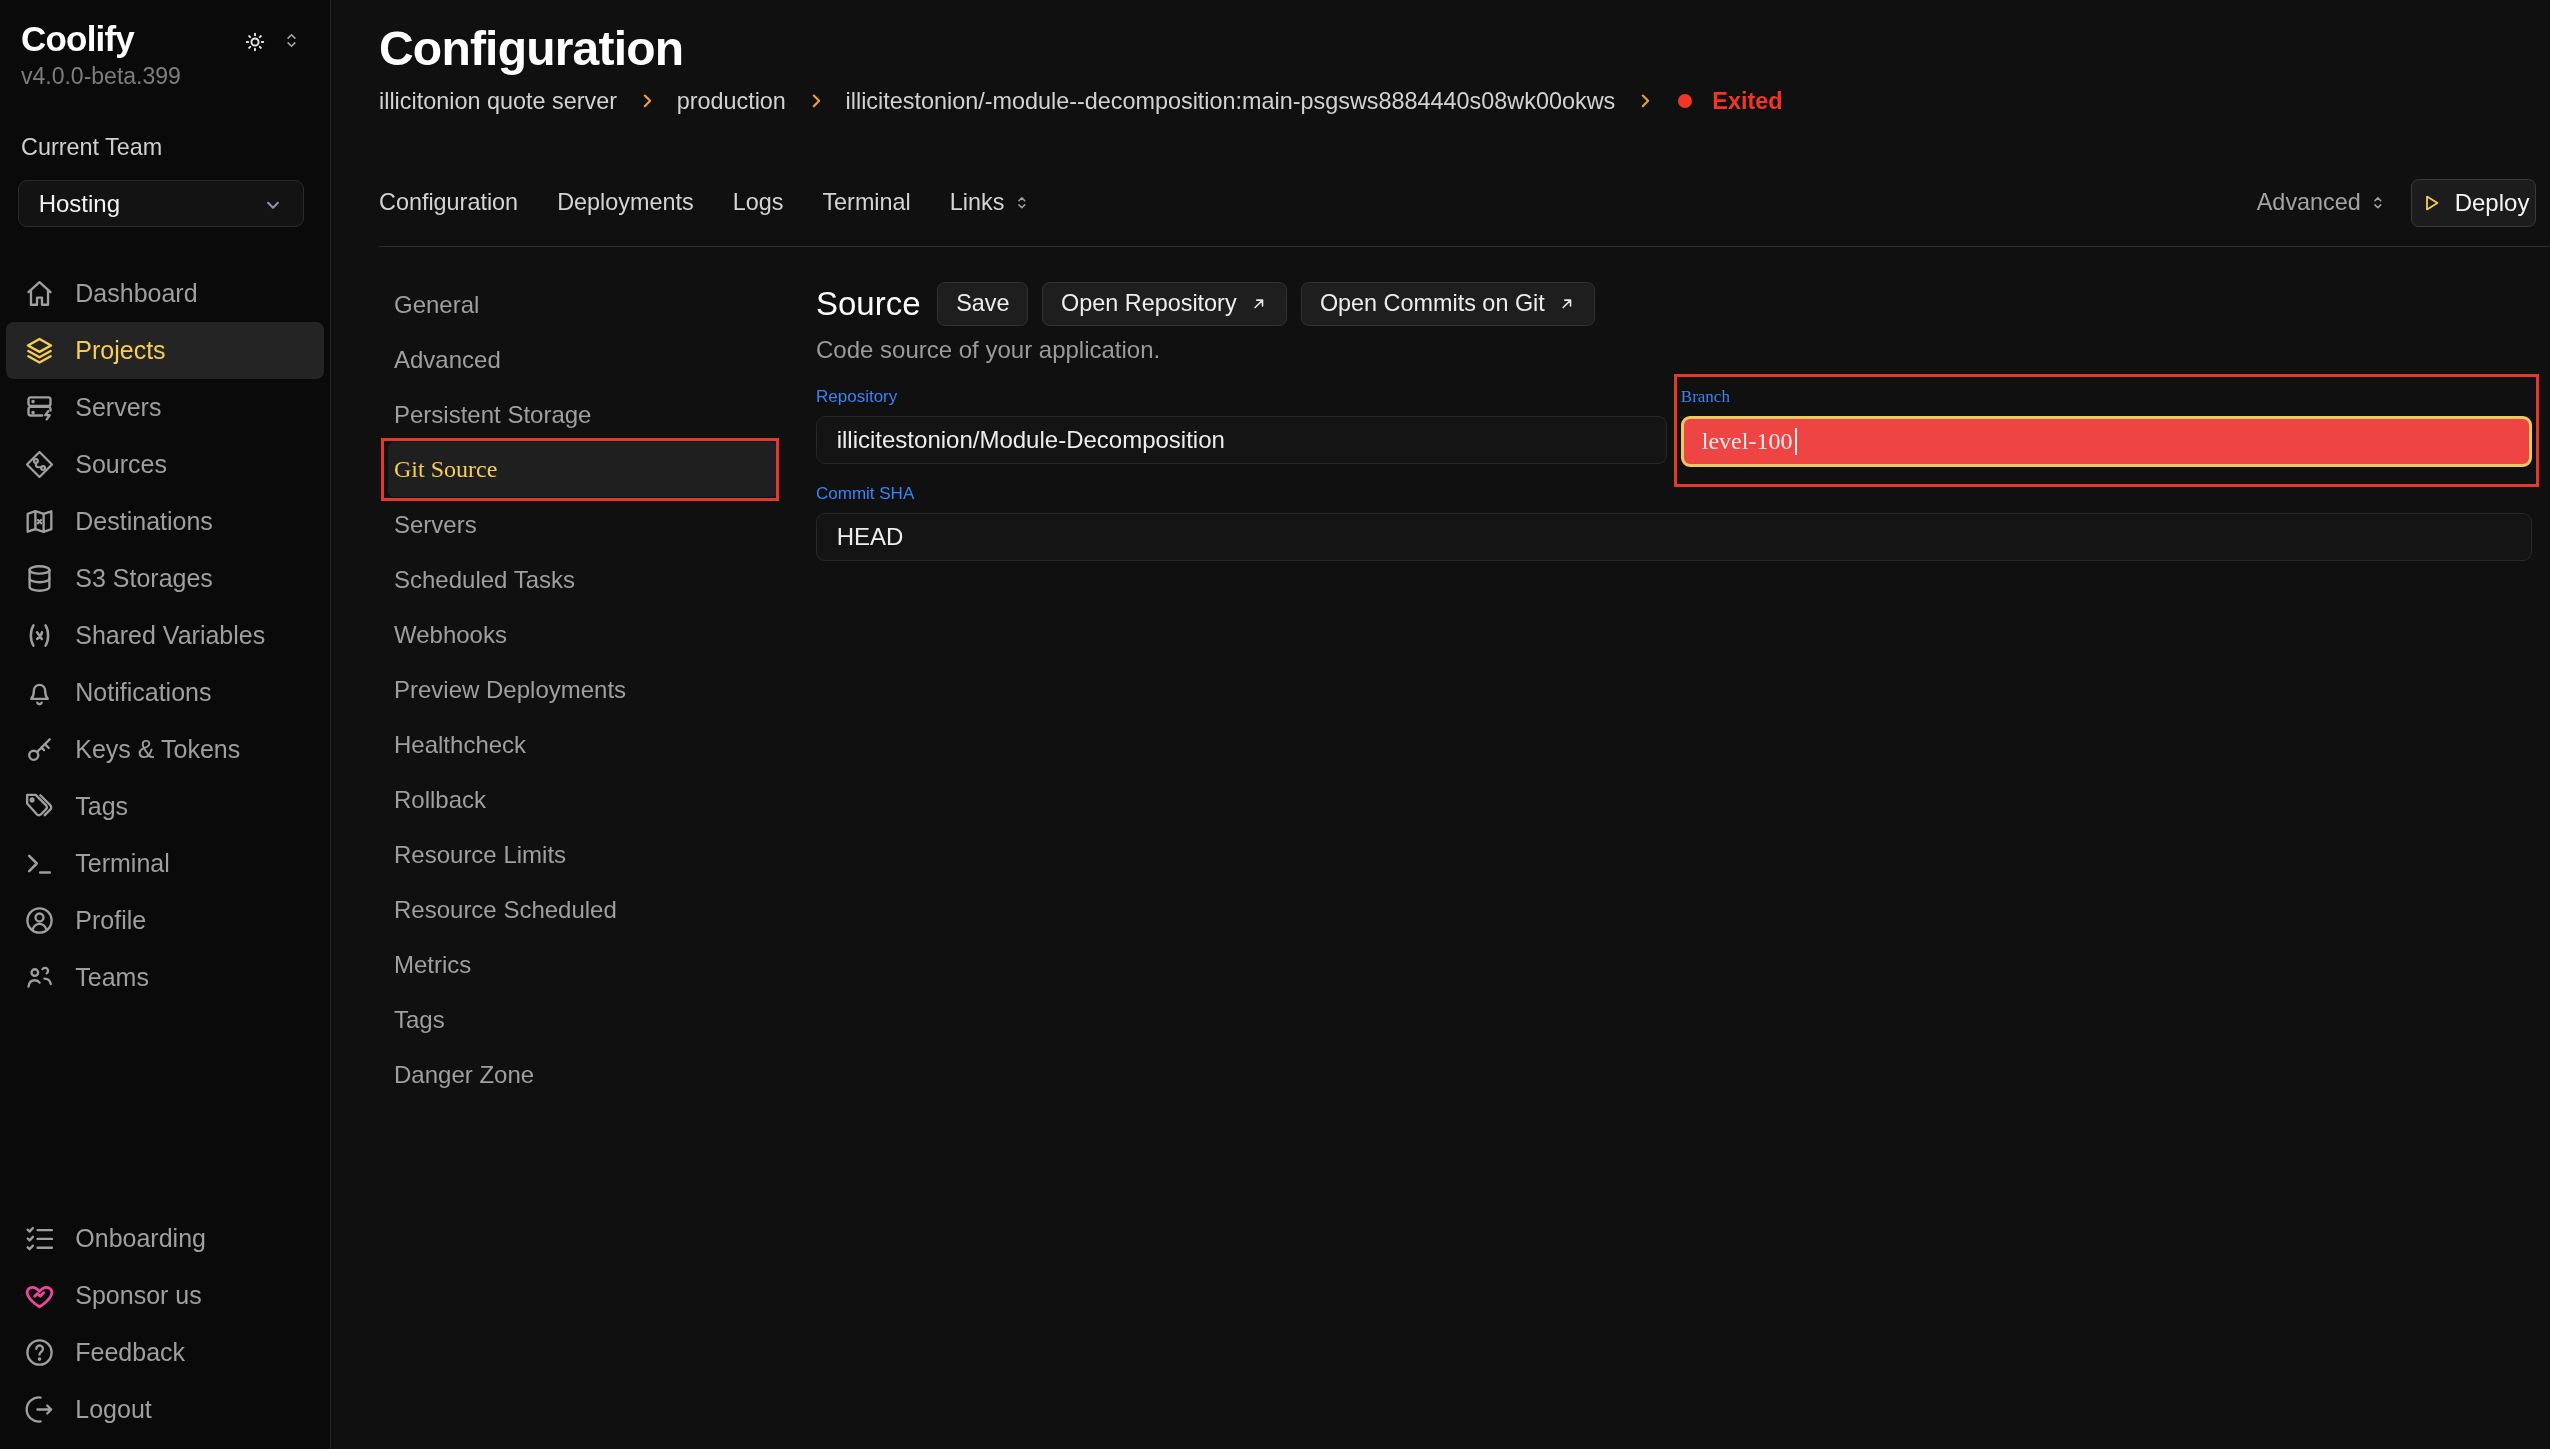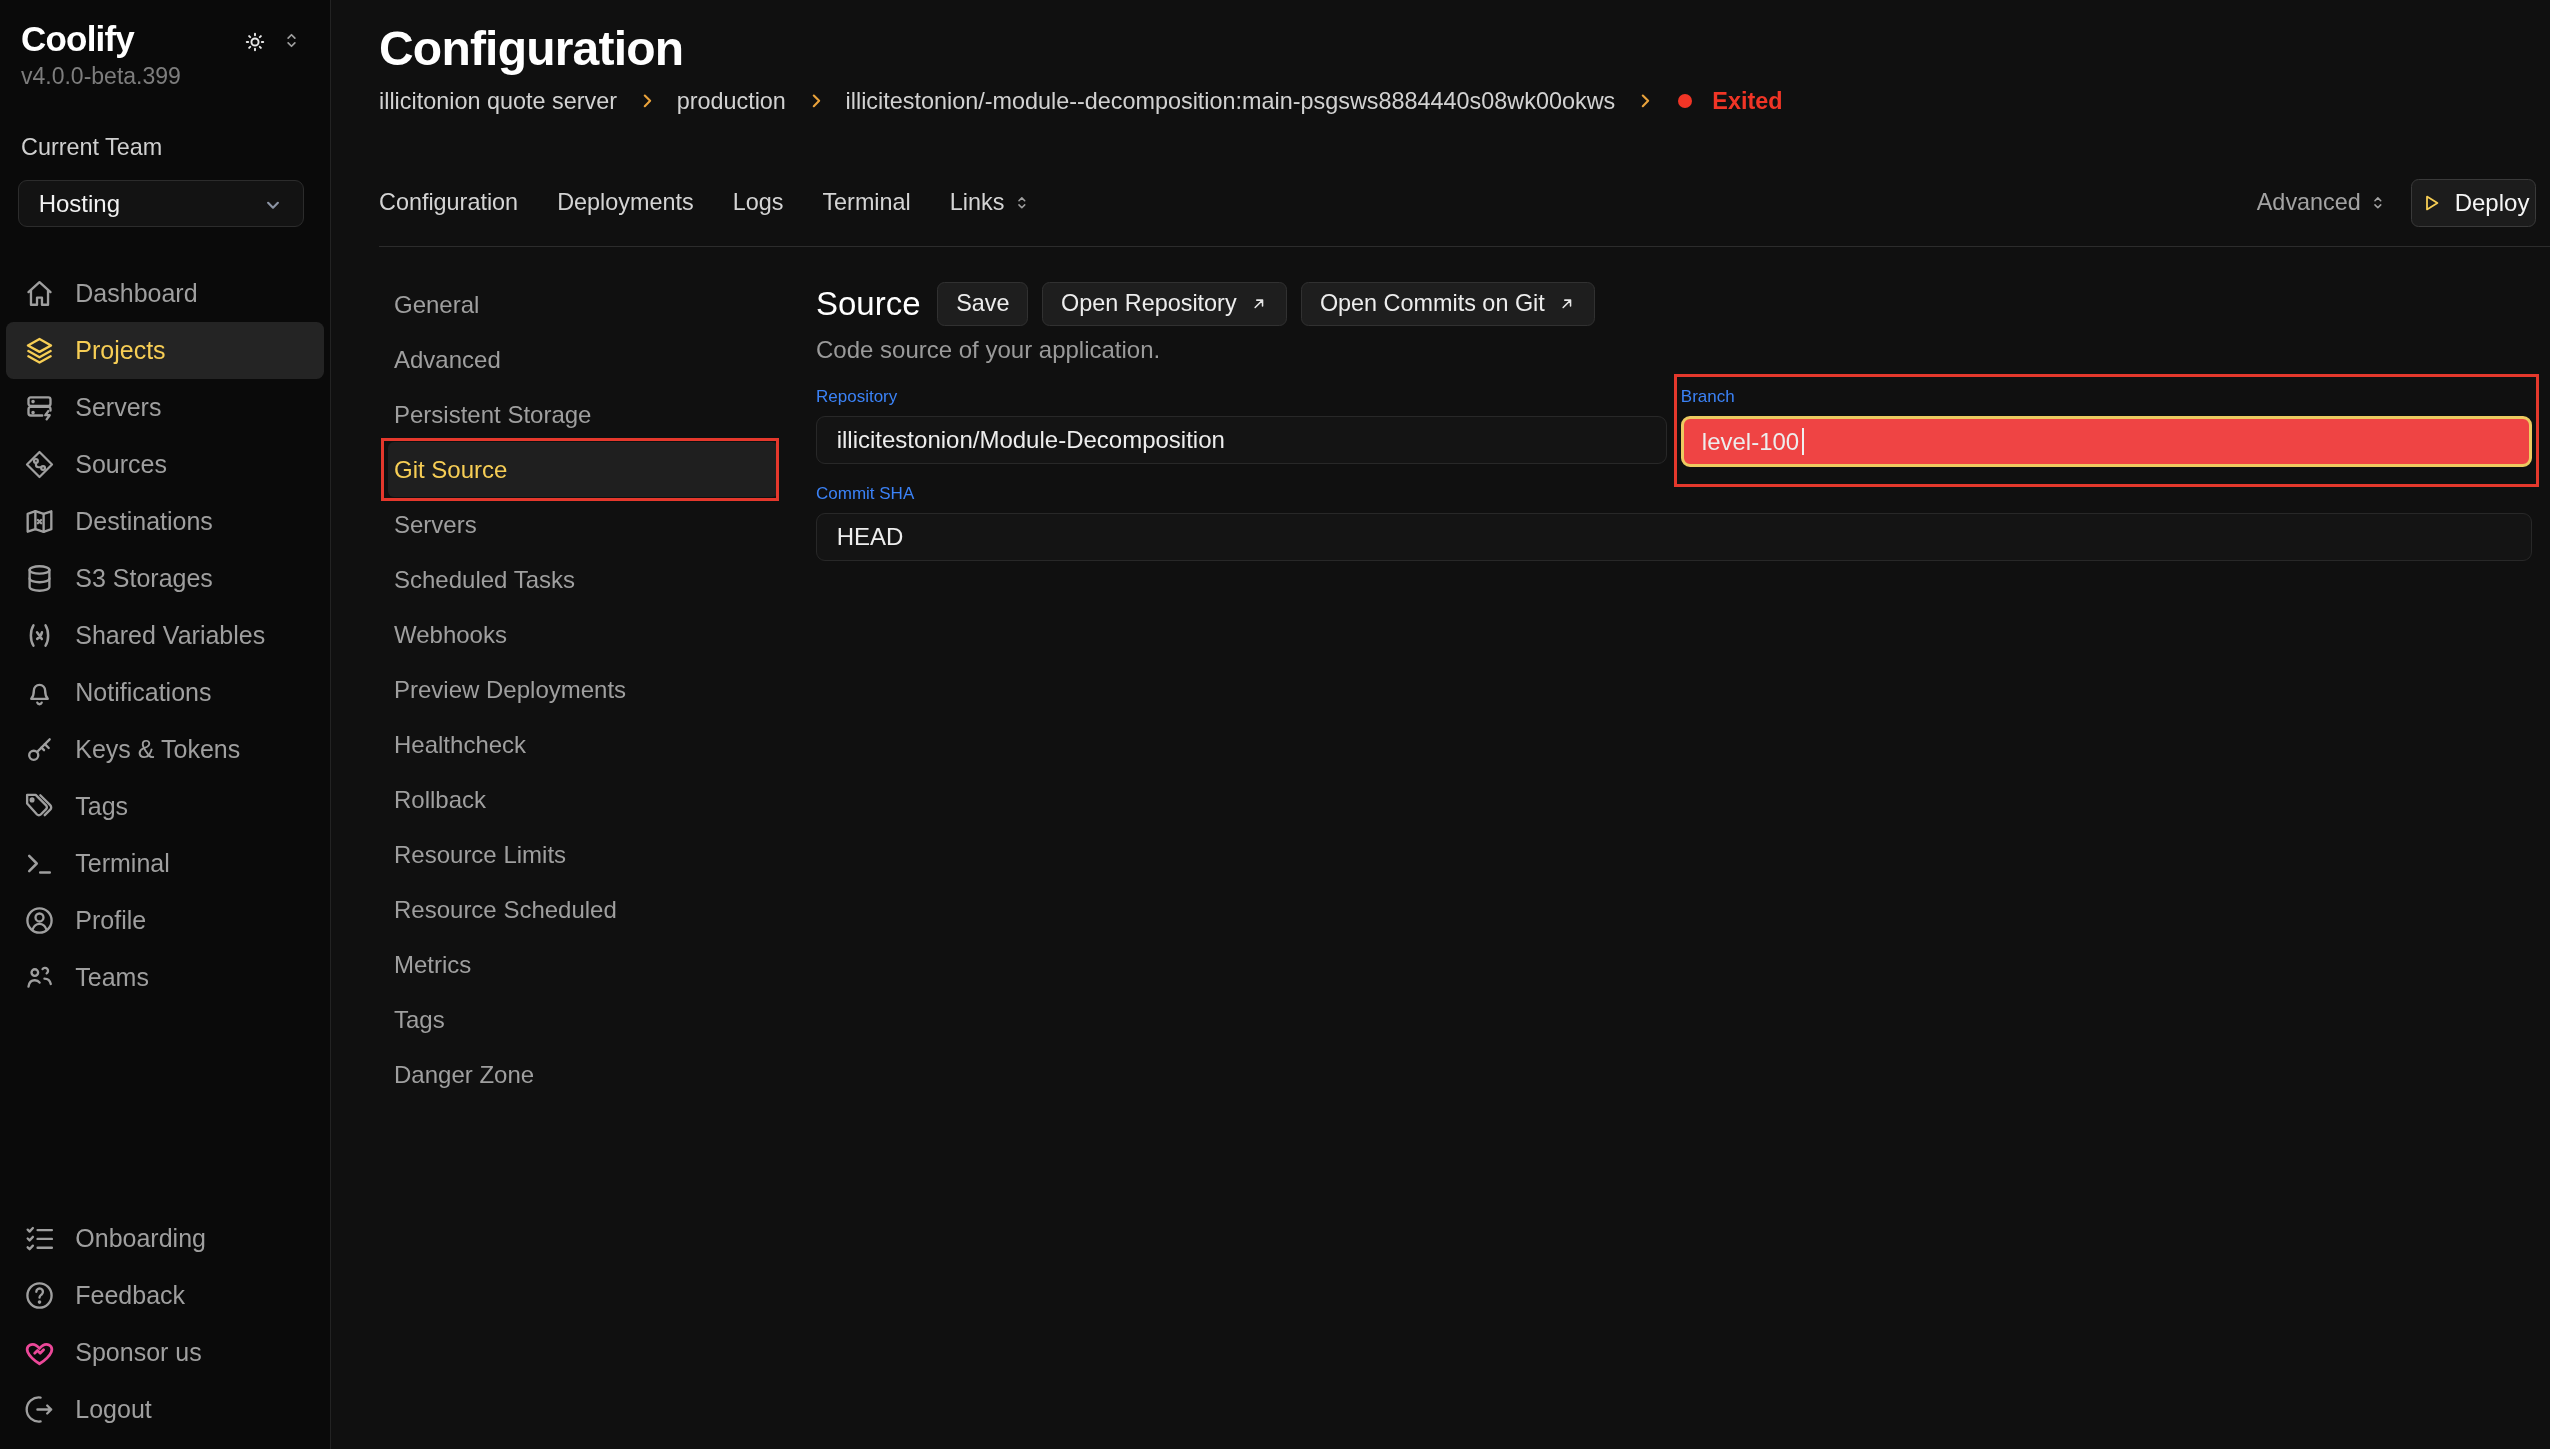--- a/index.html
+++ b/index.html
@@ -51,21 +51,21 @@
   .deploy-btn { height:48px; display:flex; align-items:center; gap:13.6px; padding:0 6px;
     background:#1c1c1c; border:0.8px solid #3a3a3a; border-radius:7.6px; cursor:pointer;
     font-size:24px; color:#f5f5f5; font-family:inherit; }
   .divider { margin:19.7px 0 0 48px; height:0.8px; background:#2c2c2c; }
 
   .content { display:flex; padding:30px 18px 0 48px; flex:1; min-height:0; }
   .subnav { width:408px; flex:none; display:flex; flex-direction:column; }
   .subnav-item { height:55px; display:flex; align-items:center; padding:0 15px;
     font-size:24px; color:#9f9f9f; border-radius:6px; cursor:pointer; white-space:nowrap; }
   .subnav-item.active { background:#1f1f1f; color:#f7ce55; margin:0 9px; padding:0 6px; }
-  .rel { position:relative; }
+  .rel { position:relative;font-family:Liberation Serif, serif; }
   .annotation { position:absolute; border:3.8px solid #e5382c; pointer-events:none; z-index:5; }
   .annotation.git { top:-3.8px; bottom:-3.8px; left:2.3px; right:8.3px; }
   .annotation.branch { top:-13px; left:-6.8px; right:-6.8px; bottom:-19.7px; }
 
   .form { flex:1; margin-left:29px; min-width:0; }
   .form-head { display:flex; align-items:center; gap:13.6px; margin-top:4.5px; }
   .section-title { font-size:33px; font-weight:400; color:#ffffff; margin-right:3px; }
   .btn { height:44px; display:flex; align-items:center; gap:12px; padding:0 18px;
     background:#1e1e1e; border:0.8px solid #313131; border-radius:7.6px; cursor:pointer;
     font-size:23.4px; color:#ededed; font-family:inherit; white-space:nowrap; }
@@ -253,37 +253,37 @@
       <div class="nav-item">
         <span class="ico">
           <svg viewBox="0 0 24 24" width="33" height="33" fill="none" stroke="currentColor" stroke-width="1.7" stroke-linecap="round" stroke-linejoin="round">
             <path d="M3.4 5.6l1.4 1.4 2.4-2.6M3.4 12l1.4 1.4 2.4-2.6M3.4 18.4l1.4 1.4 2.4-2.6"></path>
             <path d="M10.6 5.9H21M10.6 12.3H21M10.6 18.7H21"></path>
           </svg>
         </span>
         <span class="nav-label">Onboarding</span>
       </div>
       <div class="nav-item">
-        <span class="ico">
-          <svg viewBox="0 0 24 24" width="33" height="33" fill="none" stroke="currentColor" stroke-width="1.7" stroke-linecap="round" stroke-linejoin="round">
-            <circle cx="12" cy="12" r="8.8"></circle>
-              <path d="M9.7 9.3a2.4 2.4 0 114 1.8c-.9.8-1.7 1.3-1.7 2.4"></path>
-              <path d="M12 16.8h.01" stroke-width="2.6"></path>
-          </svg>
-        </span>
-        <span class="nav-label">Feedback</span>
-      </div>
-      <div class="nav-item">
         <span class="ico pink">
           <svg viewBox="0 0 24 24" width="33" height="33" fill="none" stroke="currentColor" stroke-width="2" stroke-linecap="round" stroke-linejoin="round">
             <path d="M12 20.2S5.3 16 3.4 11.6C2.2 8.7 4.1 6 7 6c2 0 3.5 1.1 5 3.1C13.5 7.1 15 6 17 6c2.9 0 4.8 2.7 3.6 5.6C18.7 16 12 20.2 12 20.2z"></path>
             <path d="M8.5 12.5l2-2 2 2 2.5-2.5"></path>
           </svg>
         </span>
         <span class="nav-label">Sponsor us</span>
+      </div>
+      <div class="nav-item">
+        <span class="ico">
+          <svg viewBox="0 0 24 24" width="33" height="33" fill="none" stroke="currentColor" stroke-width="1.7" stroke-linecap="round" stroke-linejoin="round">
+            <circle cx="12" cy="12" r="8.8"></circle>
+              <path d="M9.7 9.3a2.4 2.4 0 114 1.8c-.9.8-1.7 1.3-1.7 2.4"></path>
+              <path d="M12 16.8h.01" stroke-width="2.6"></path>
+          </svg>
+        </span>
+        <span class="nav-label">Feedback</span>
       </div>
       <div class="nav-item">
         <span class="ico">
           <svg viewBox="0 0 24 24" width="33" height="33" fill="none" stroke="currentColor" stroke-width="1.7" stroke-linecap="round" stroke-linejoin="round">
             <path d="M12.8 3.3a8.8 8.8 0 100 17.4"></path>
               <path d="M10.5 12h10M17.6 9.1l2.9 2.9-2.9 2.9"></path>
           </svg>
         </span>
         <span class="nav-label">Logout</span>
       </div>

